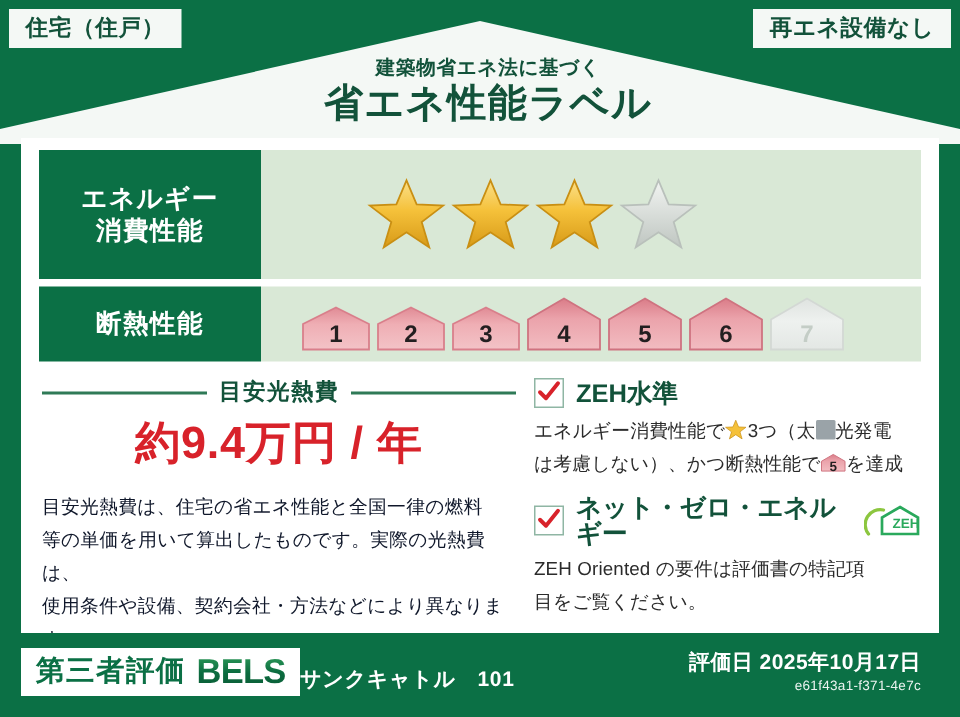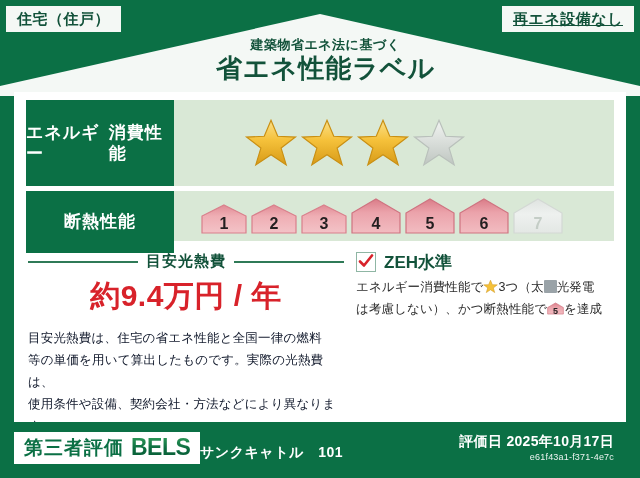--- a/index.html
+++ b/index.html
@@ -27,21 +27,21 @@
     background:#f4f8f5;
     color:#12523a;
     font-weight:bold;
     font-size:15px;
     letter-spacing:0.5px;
     padding:5px 11px 6px 11px;
     line-height:1;
     white-space:nowrap;
   }
   .corner-badge.left{left:6px;}
-  .corner-badge.right{right:6px;text-decoration:underline;}
+  .corner-badge.right{right:6px;}
   
   .head-wrap{
     position:absolute;left:0;right:0;top:38px;
     text-align:center;
     color:#12523a;
     padding-left:11px;
   }
   .head-sub{
     font-size:13px;font-weight:bold;letter-spacing:0.5px;line-height:1.1;
   }
@@ -57,30 +57,30 @@
   .rows{
     position:absolute;left:12px;top:8px;width:588px;
   }
   .rate-row{
     display:flex;align-items:stretch;
     margin-bottom:5px;
   }
   .rate-label{
     width:148px;flex:0 0 148px;
     background:#0b7045;color:#fff;
-    display:flex;flex-direction:row;align-items:center;justify-content:center;
+    display:flex;flex-direction:column;align-items:center;justify-content:center;
     font-weight:bold;font-size:17px;line-height:1.25;letter-spacing:1px;
   }
   .rate-body{
     flex:1;background:#d9e8d6;
     display:flex;align-items:center;
   }
   .row-energy .rate-label{height:86px;}
   .row-energy .rate-body{height:86px;padding-left:70px;}
-  .row-insul .rate-label{height:62px;}
+  .row-insul .rate-label{height:50px;}
   .row-insul .rate-body{height:50px;padding-left:26px;}
   
   .stars{display:flex;align-items:center;gap:2px;}
   .star{width:54px;height:54px;display:block;}
   
   .houses{display:flex;align-items:flex-end;gap:2px;}
   .house{
     position:relative;display:block;
   }
   .house svg{display:block;}
@@ -335,20 +335,41 @@
           <div class="zeh-text">
             <span>エネルギー消費性能で</span><svg class="inline-star" viewBox="0 0 64 64">
                 <polygon points="32,5 40,24 61,25 44,38 50,58 32,46 14,58 20,38 3,25 24,24" fill="#f5c13a" stroke="#c98f13" stroke-width="2"></polygon>
               </svg><span>3つ（太</span><span class="redact"></span><span>光発電</span><br>
             <span>は考慮しない）、かつ断熱性能で</span><span style="position:relative;display:inline-block;width:17px;height:15px;vertical-align:-3px;"><svg class="inline-house" viewBox="0 0 52 38" style="position:absolute;left:0;top:0;">
                   <polygon points="26,2 50,16 50,36 2,36 2,16" fill="url(#hp2)" stroke="#cf7380" stroke-width="2"></polygon>
                 </svg><span style="position:absolute;left:0;right:0;bottom:0px;text-align:center;font-size:9px;font-weight:bold;color:#231f20;line-height:1;">5</span></span><span>を達成</span>
           </div>
         </div>
 
+        <div class="zeh-block">
+          <div class="zeh-title">
+            <span class="chk">
+              <svg width="16" height="16" viewBox="0 0 16 16">
+                  <path d="M2 8.5 L6 12.5 L14 2.5" fill="none" stroke="#d8222a" stroke-width="2.6" stroke-linecap="round" stroke-linejoin="round"></path>
+                </svg>
+            </span>
+            <span>ネット・ゼロ・エネルギー</span>
+            <span class="zeh-badge">
+              <svg width="40" height="24" viewBox="0 0 40 24">
+                <path d="M3 21 A10 10 0 0 1 13 5" fill="none" stroke="#8cc63f" stroke-width="2.2" stroke-linecap="round"></path>
+                <polygon points="24,3 36,10 36,21 12,21 12,10" fill="none" stroke="#2aa95c" stroke-width="1.8"></polygon>
+                <text x="19" y="17" font-family="Liberation Sans, sans-serif" font-size="9" font-weight="bold" fill="#2aa95c">ZEH</text>
+              </svg>
+            </span>
+          </div>
+          <div class="zeh-text">
+            <div>ZEH Oriented の要件は評価書の特記項</div>
+            <div>目をご覧ください。</div>
+          </div>
+        </div>
 
       </div>
     </div>
   </div>
 
   <div class="footer">
     <div class="bels-box">
       <span class="bels-jp">第三者評価</span>
       <span class="bels-en">BELS</span>
     </div>

